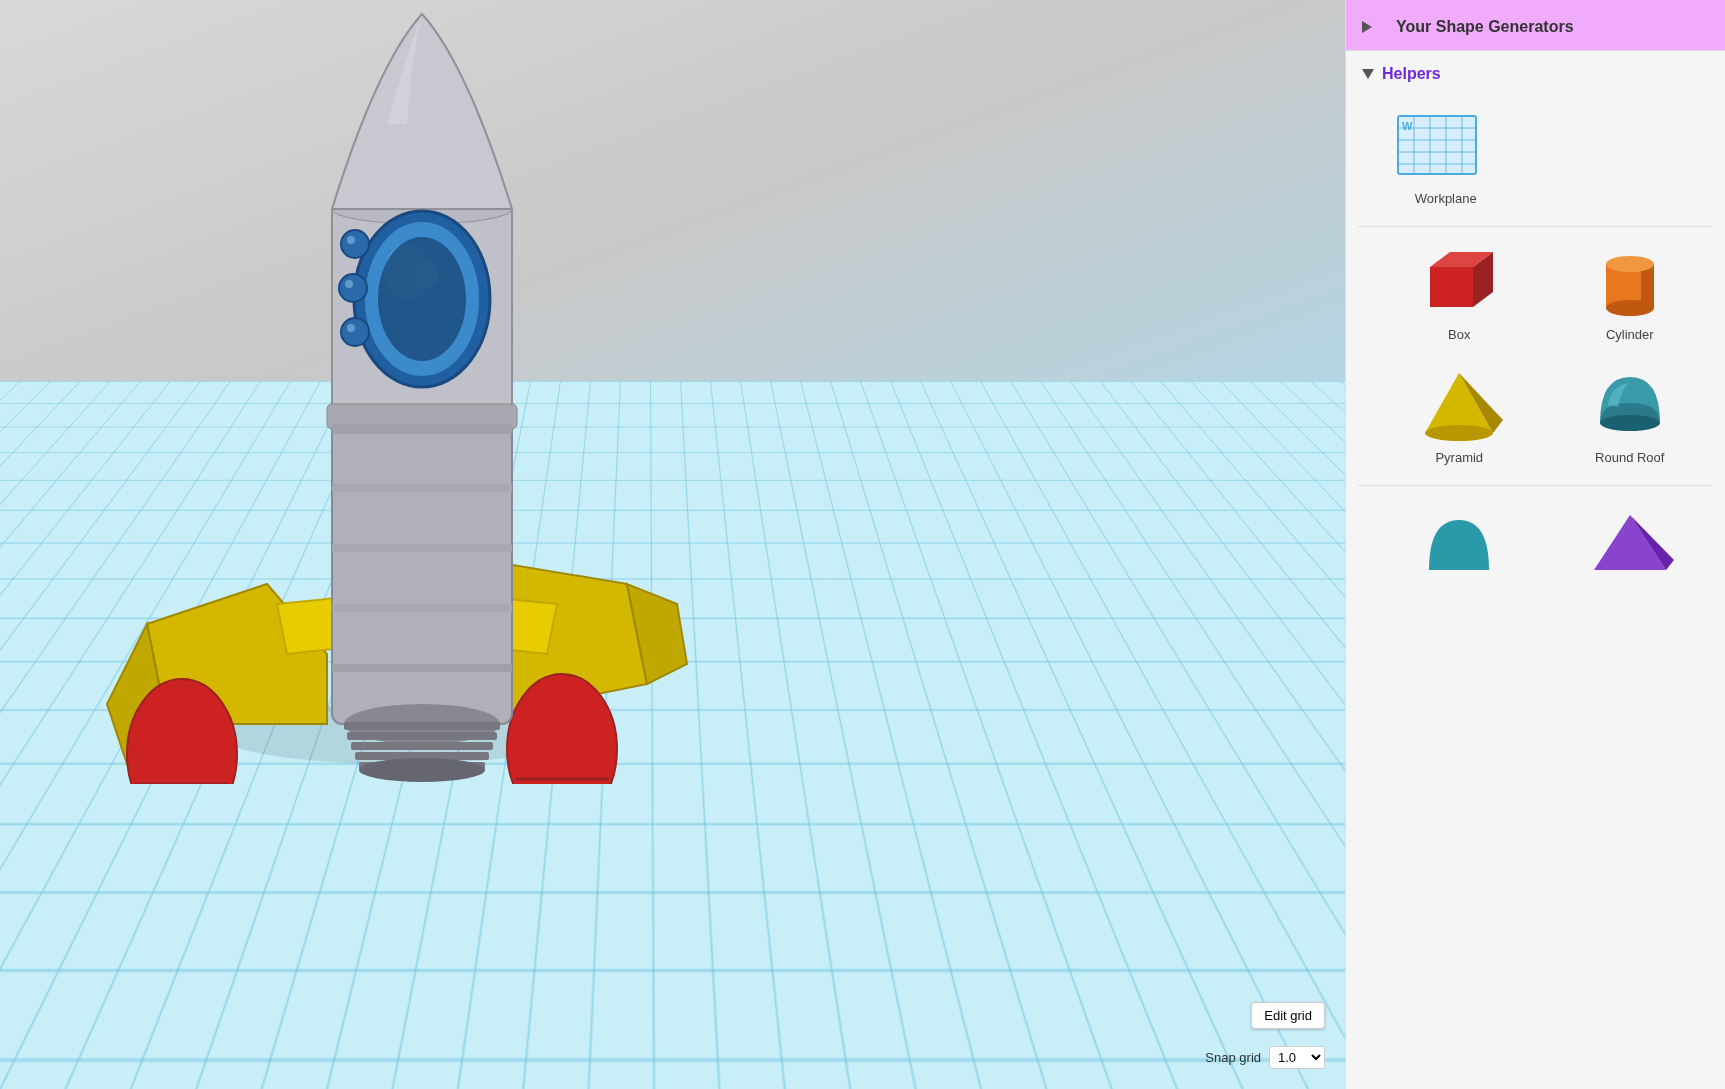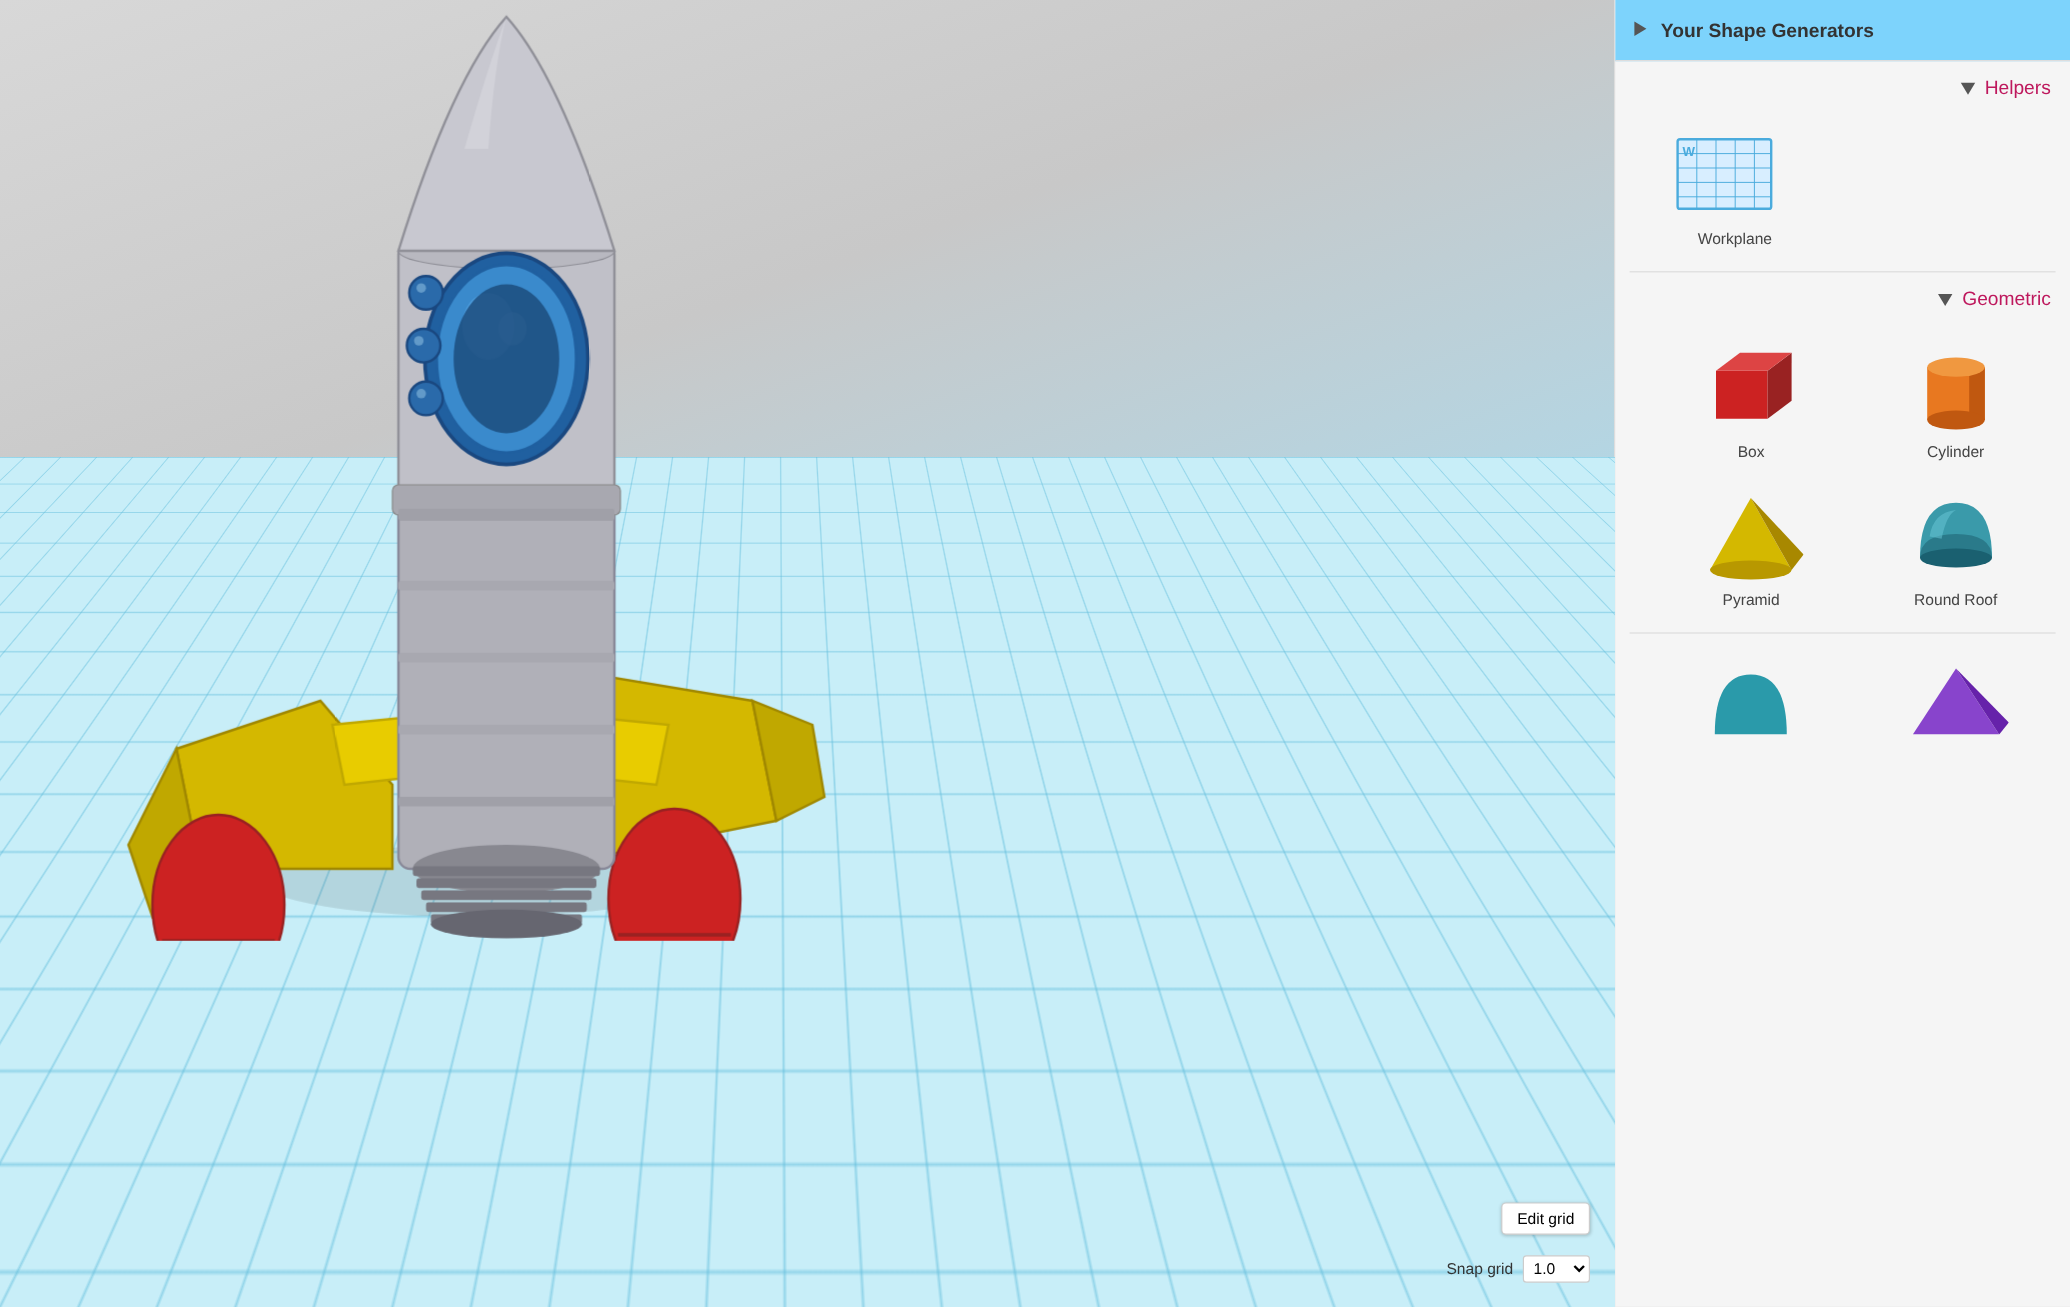--- a/index.html
+++ b/index.html
@@ -86,25 +86,25 @@
       background: #f5f5f5;
       border-left: 1px solid #ddd;
       overflow-y: auto;
       display: flex;
       flex-direction: column;
     }
 
     
     .shape-generators-header {
       display: flex;
-      align-items: flex-start;
-      gap: 12px;
+      align-items: center;
+      gap: 24px;
       padding: 18px 16px 14px;
       border-bottom: 1px solid #ddd;
-      background: #7dd3fc;
+      background: #f0abfc;
     }
 
     .shape-generators-header .triangle-right {
       width: 0;
       height: 0;
       border-top: 6px solid transparent;
       border-bottom: 6px solid transparent;
       border-left: 10px solid #555;
     }
 
@@ -114,23 +114,22 @@
       color: #333;
     }
 
     
     .section-header {
       display: flex;
       align-items: center;
       gap: 8px;
       padding: 14px 16px 10px;
       font-size: 16px;
-      font-weight: normal;
-      color: #be185d;
-      justify-content: flex-end;
+      font-weight: bold;
+      color: #6d28d9;
     }
 
     .section-header .triangle-down {
       width: 0;
       height: 0;
       border-left: 6px solid transparent;
       border-right: 6px solid transparent;
       border-top: 10px solid #555;
     }
 
@@ -327,24 +326,20 @@
           <text x="6" y="22" font-size="11" fill="#4aabdd" font-weight="bold">W</text>
         </svg>
       </div>
       <span class="shape-label">Workplane</span>
     </div>
 
   </div>
 
   <div class="section-divider"></div>
 
-  <div class="section-header">
-    <div class="triangle-down"></div>
-    <span>Geometric</span>
-  </div>
 
   <div class="shape-grid">
 
     <div class="shape-item">
       <div class="shape-icon">
         <svg width="88" height="78" viewBox="0 0 88 78">
 
           <polygon points="15,25 58,25 58,65 15,65" fill="#cc2222"></polygon>
           <polygon points="58,25 78,10 78,50 58,65" fill="#992222"></polygon>
           <polygon points="15,25 58,25 78,10 35,10" fill="#dd4444"></polygon>

